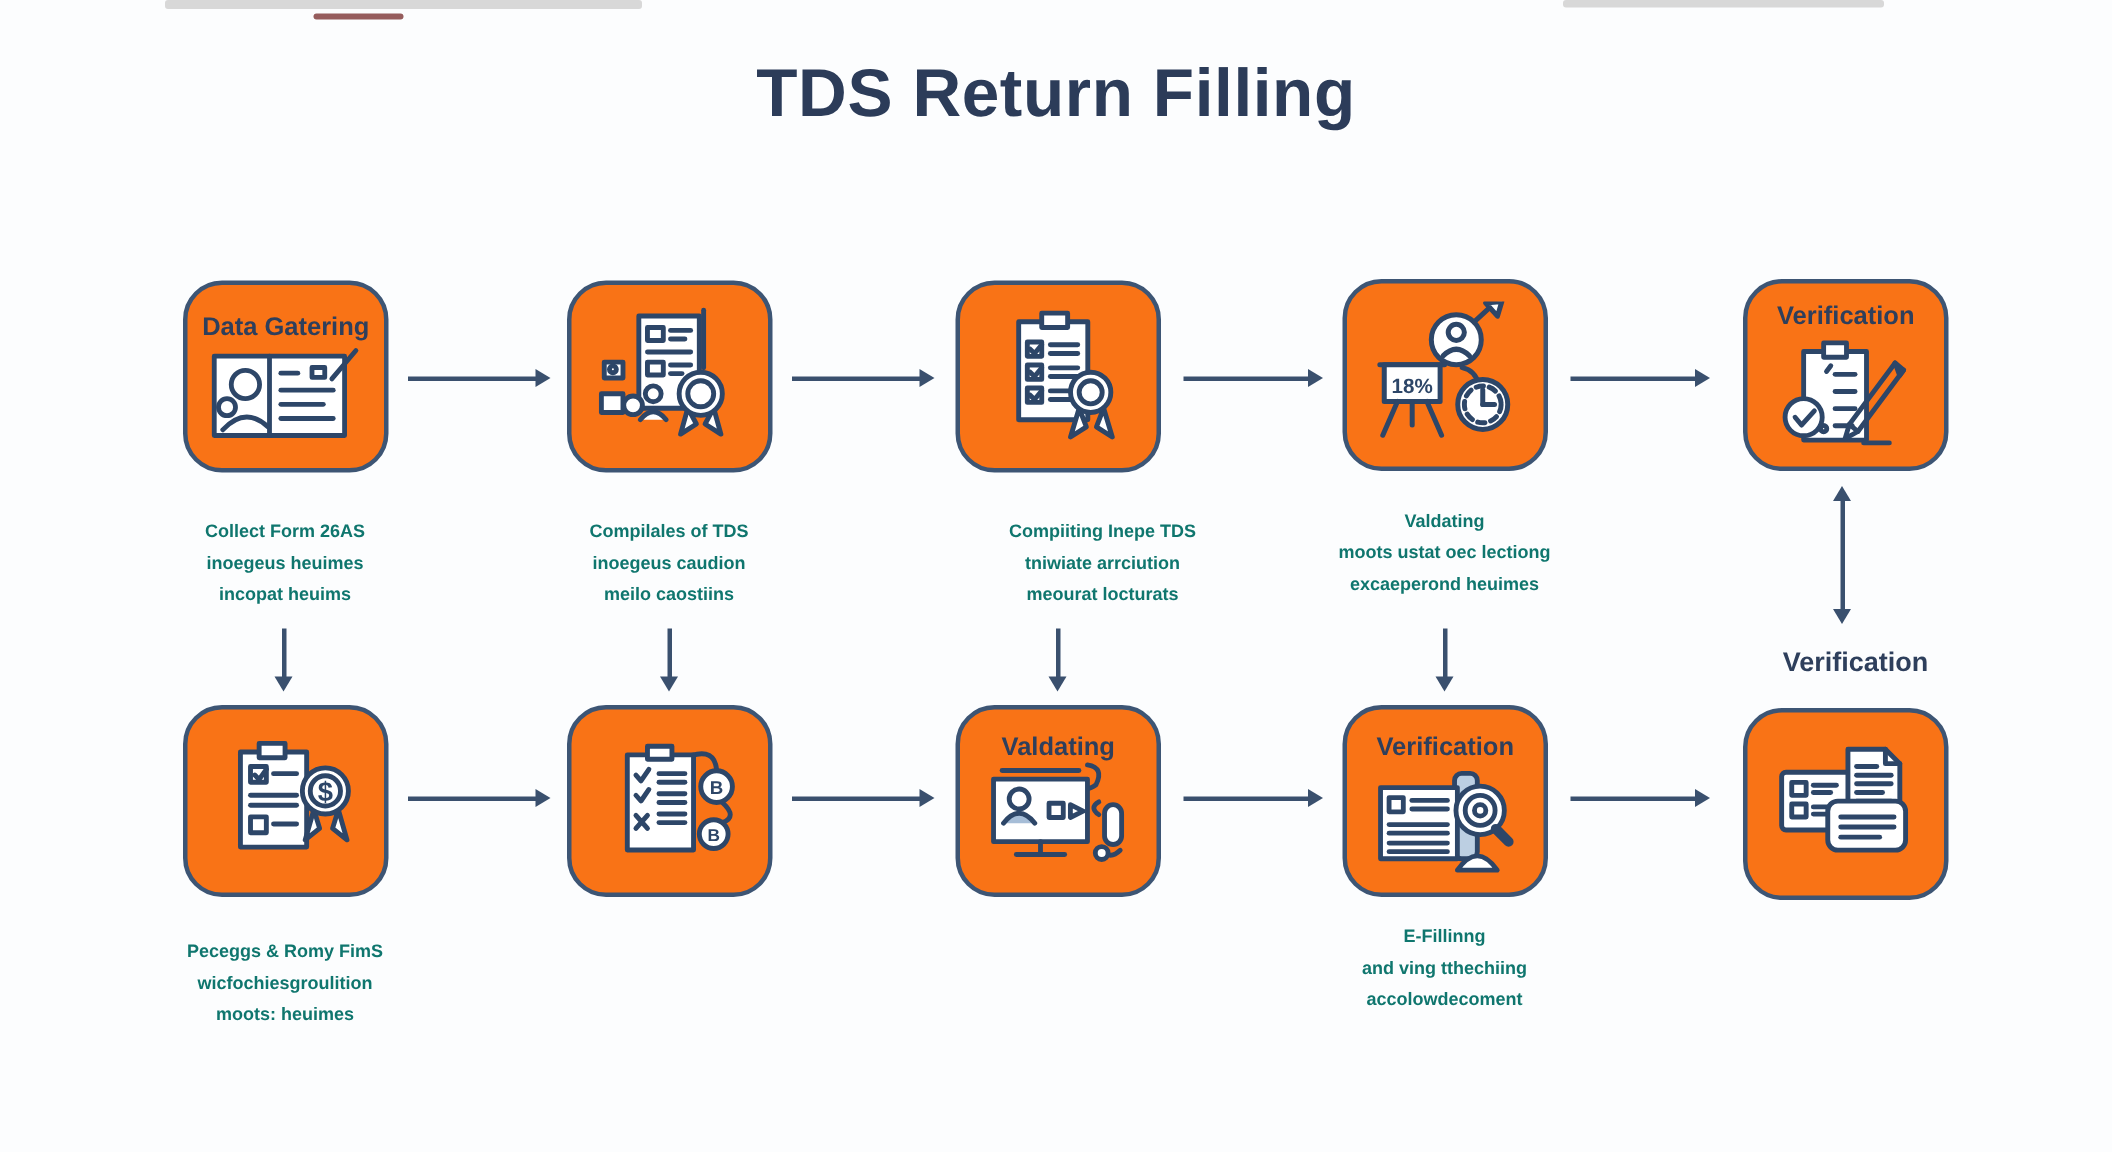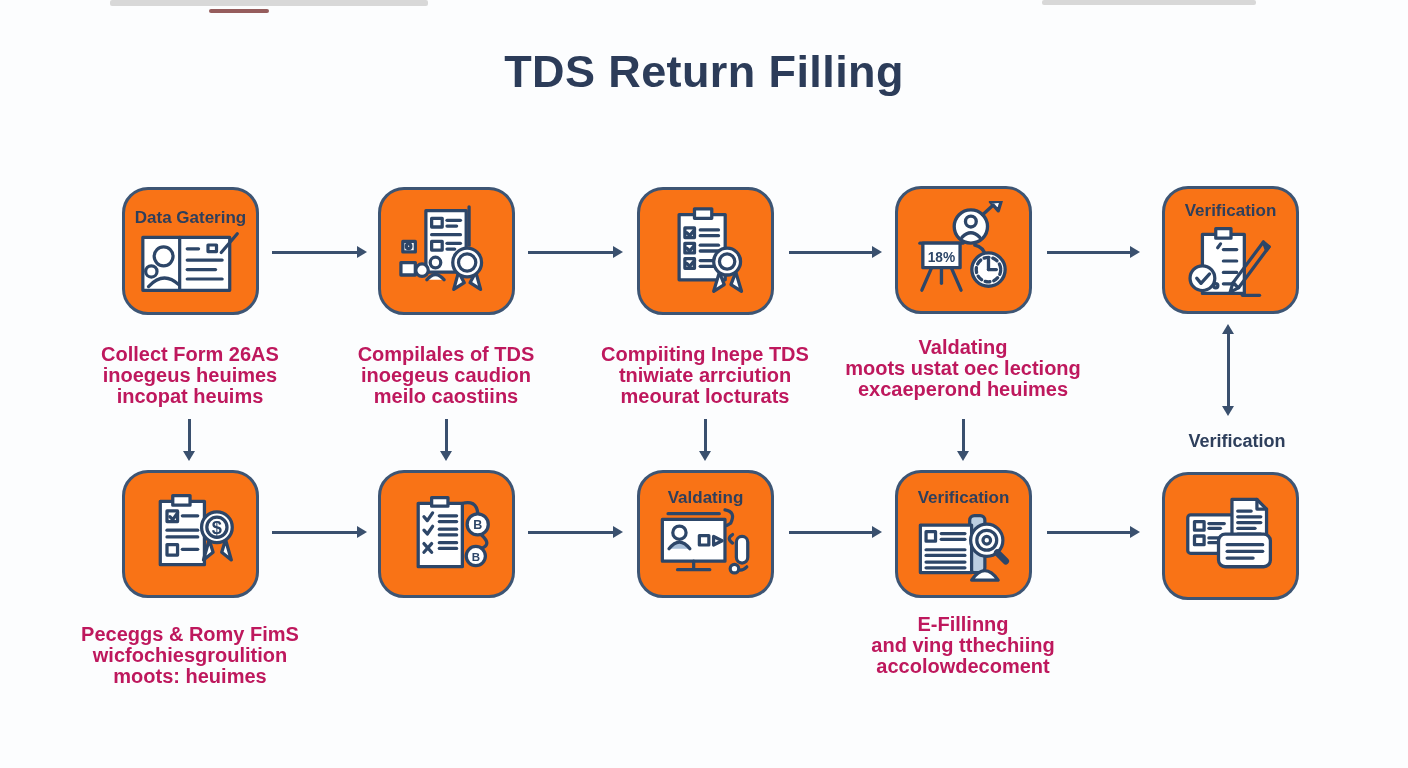--- a/index.html
+++ b/index.html
@@ -6,34 +6,34 @@
   body{
     width:1408px;height:768px;position:relative;overflow:hidden;
     background:#fcfdfe;font-family:"Liberation Sans",sans-serif;
   }
   
   .edge-bar{position:absolute;background:#d8d8d8;border-radius:2px}
   .edge-bar.red{background:#7c3434;opacity:.8}
 
   .title{
     position:absolute;top:36px;left:0;width:100%;text-align:center;
-    font-size:45px;font-weight:700;color:#2c3c59;letter-spacing:.4px;margin-top:10px;
+    font-size:45px;font-weight:700;color:#2c3c59;letter-spacing:.4px;
   }
 
   .box{
     position:absolute;width:137px;height:128px;box-sizing:border-box;
     background:#f97316;border:3.5px solid #3d5574;border-radius:26px;
     display:flex;flex-direction:column;align-items:center;justify-content:center;
   }
   .blabel{font-weight:700;color:#2e3f5c;font-size:17px;line-height:18px;margin:3px 0 1px}
   .box svg{display:block}
 
   .caption{
-    position:absolute;width:264px;text-align:center;color:#be185d;
-    font-size:20px;line-height:21px;font-weight:600;
+    position:absolute;width:264px;text-align:center;color:#0f766e;
+    font-size:12px;line-height:21px;font-weight:600;
   }
   .caption .l0{font-weight:700;display:block}
   .caption .ln{display:block}
 
   .midlabel{
     position:absolute;top:431px;left:1137px;width:200px;text-align:center;
     font-weight:700;font-size:18px;color:#2e3f5c;
   }
 
   
@@ -45,21 +45,21 @@
     border-top:10px solid #3a506e;border-left:6.6px solid transparent;border-right:6.6px solid transparent}
   .av.double::before{content:"";position:absolute;top:-9px;left:-5.4px;
     border-bottom:10px solid #3a506e;border-left:6.6px solid transparent;border-right:6.6px solid transparent}
 
   
   .t1{left:122px;top:187px}.t2{left:378px;top:187px}.t3{left:637px;top:187px}
   .t4{left:895px;top:186px}.t5{left:1162px;top:186px}
   .b1{left:122px;top:470px}.b2{left:378px;top:470px}.b3{left:637px;top:470px}
   .b4{left:895px;top:470px}.b5{left:1162px;top:472px}
 
-  .ct1{left:58px;top:344px}.ct2{left:314px;top:344px}.ct3{left:573px;top:344px}.ct4{left:831px;top:337px}
+  .ct1{left:58px;top:344px}.ct2{left:314px;top:344px}.ct3{left:603px;top:344px}.ct4{left:831px;top:337px}
   .cb1{left:58px;top:624px}.cb4{left:831px;top:614px}
 
   .ha1{left:272px;top:251px;width:86px}.ha2{left:528px;top:251px;width:86px}
   .ha3{left:789px;top:251px;width:84px}.ha4{left:1047px;top:251px;width:84px}
   .hb1{left:272px;top:531px;width:86px}.hb2{left:528px;top:531px;width:86px}
   .hb3{left:789px;top:531px;width:84px}.hb4{left:1047px;top:531px;width:84px}
 
   .va1{left:188px;top:419px;height:33px}.va2{left:445px;top:419px;height:33px}
   .va3{left:704px;top:419px;height:33px}.va4{left:962px;top:419px;height:33px}
   .vdbl{left:1227px;top:333px;height:74px}

